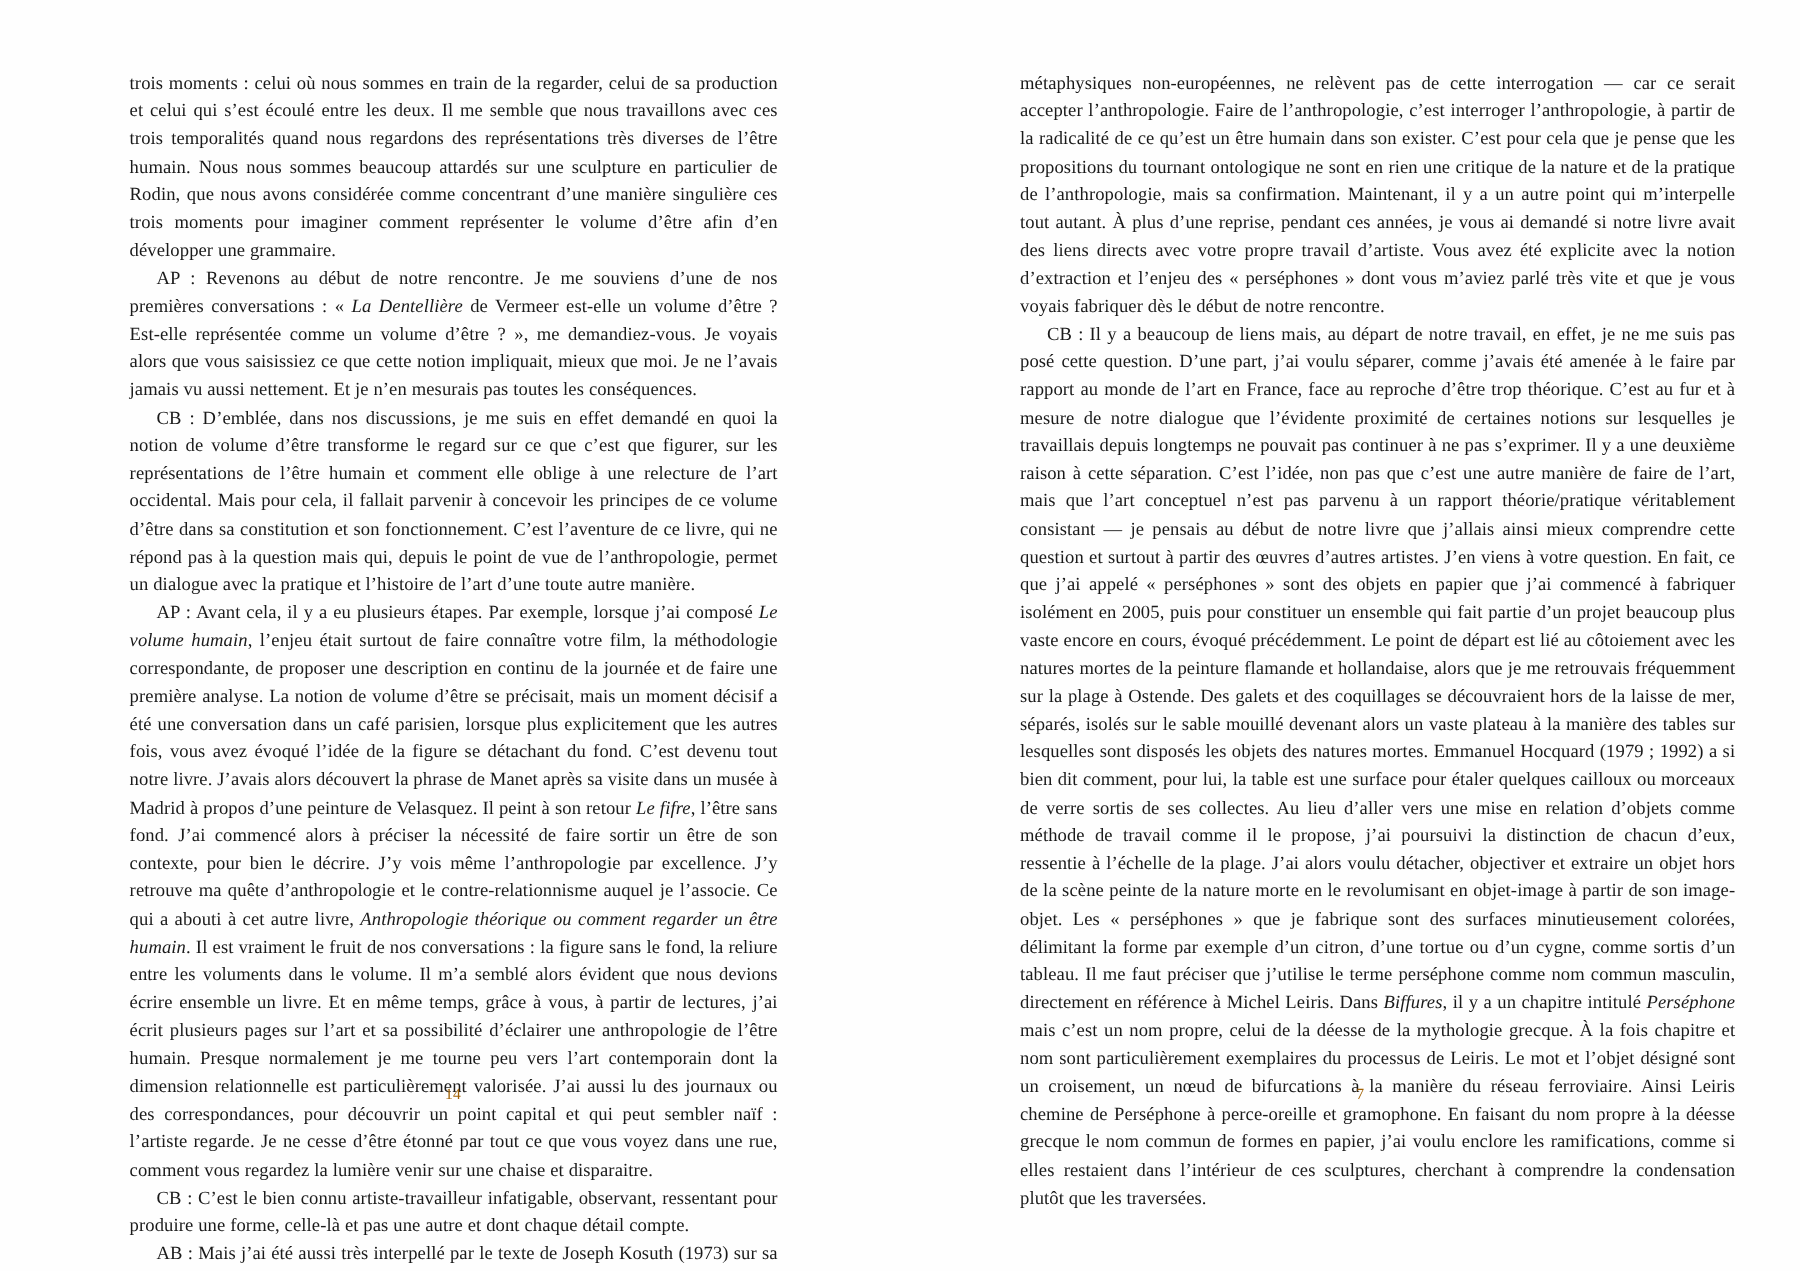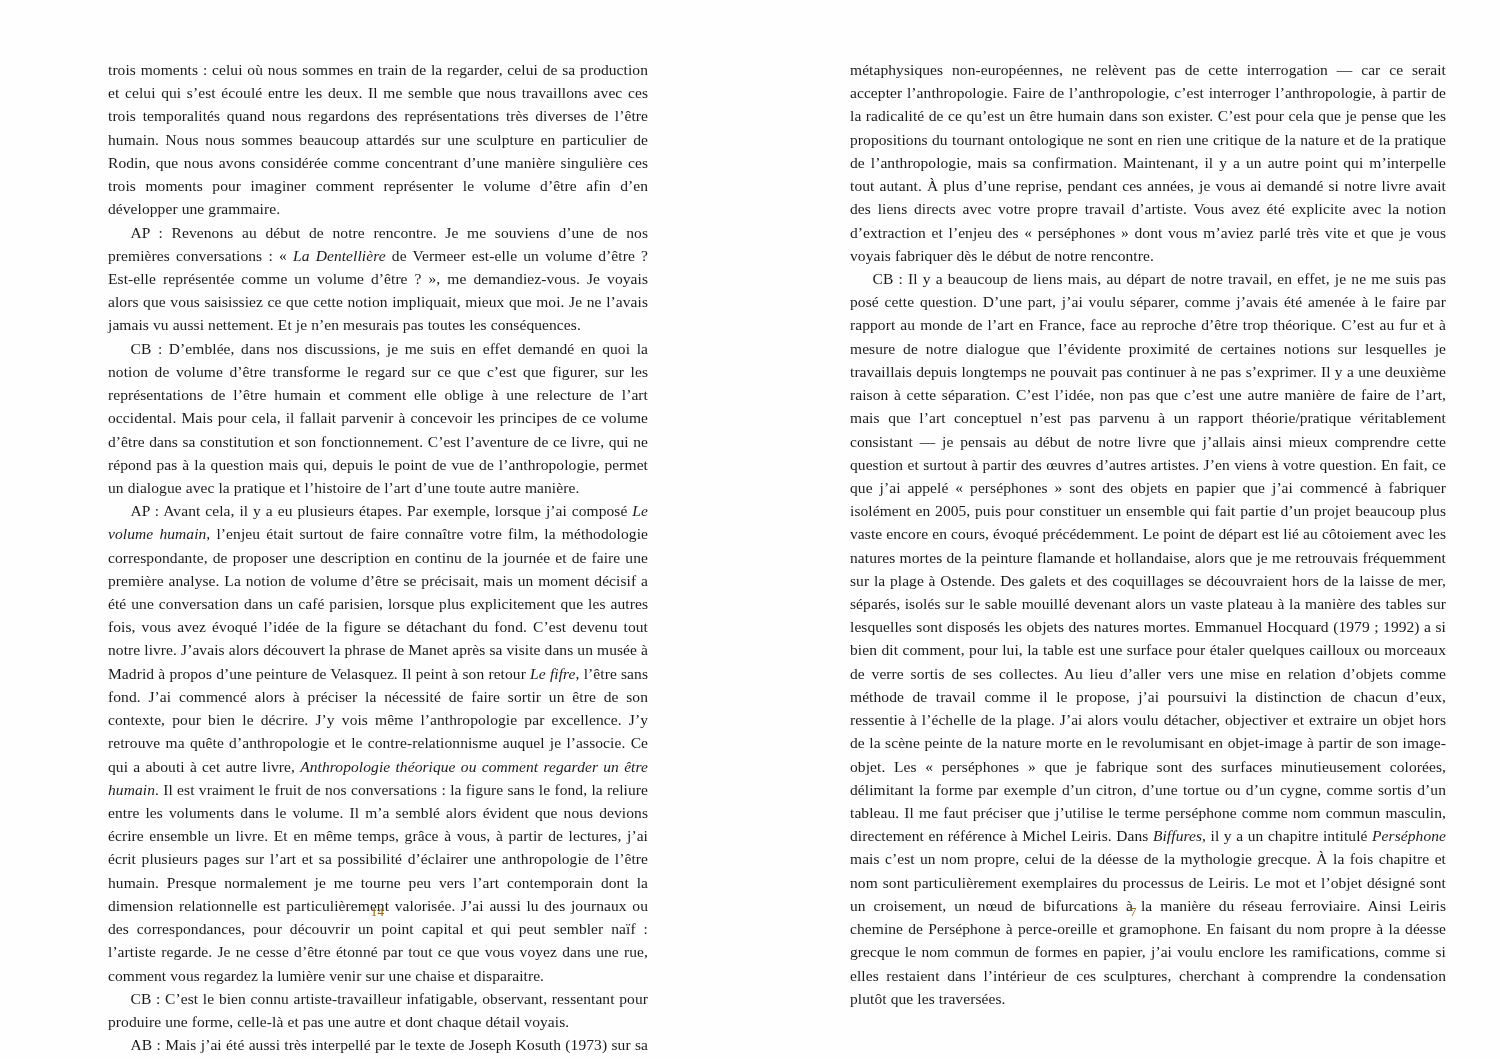--- a/index.html
+++ b/index.html
@@ -80,21 +80,21 @@
 <body>
 
 <div class="spread">
 
   <div class="page page-left">
     <div class="textblock">
         <p class="para cont">trois moments : celui où nous sommes en train de la regarder, celui de sa production et celui qui s’est écoulé entre les deux. Il me semble que nous travaillons avec ces trois temporalités quand nous regardons des représentations très diverses de l’être humain. Nous nous sommes beaucoup attardés sur une sculpture en particulier de Rodin, que nous avons considérée comme concentrant d’une manière singulière ces trois moments pour imaginer comment représenter le volume d’être afin d’en développer une grammaire.</p>
         <p class="para">AP : Revenons au début de notre rencontre. Je me souviens d’une de nos premières conversations : « <em class="it">La Dentellière</em> de Vermeer est-elle un volume d’être ? Est-elle représentée comme un volume d’être ? », me demandiez-vous. Je voyais alors que vous saisissiez ce que cette notion impliquait, mieux que moi. Je ne l’avais jamais vu aussi nettement. Et je n’en mesurais pas toutes les conséquences.</p>
         <p class="para">CB : D’emblée, dans nos discussions, je me suis en effet demandé en quoi la notion de volume d’être transforme le regard sur ce que c’est que figurer, sur les représentations de l’être humain et comment elle oblige à une relecture de l’art occidental. Mais pour cela, il fallait parvenir à concevoir les principes de ce volume d’être dans sa constitution et son fonctionnement. C’est l’aventure de ce livre, qui ne répond pas à la question mais qui, depuis le point de vue de l’anthropologie, permet un dialogue avec la pratique et l’histoire de l’art d’une toute autre manière.</p>
         <p class="para">AP : Avant cela, il y a eu plusieurs étapes. Par exemple, lorsque j’ai composé <em class="it">Le volume humain</em>, l’enjeu était surtout de faire connaître votre film, la méthodologie correspondante, de proposer une description en continu de la journée et de faire une première analyse. La notion de volume d’être se précisait, mais un moment décisif a été une conversation dans un café parisien, lorsque plus explicitement que les autres fois, vous avez évoqué l’idée de la figure se détachant du fond. C’est devenu tout notre livre. J’avais alors découvert la phrase de Manet après sa visite dans un musée à Madrid à propos d’une peinture de Velasquez. Il peint à son retour <em class="it">Le fifre</em>, l’être sans fond. J’ai commencé alors à préciser la nécessité de faire sortir un être de son contexte, pour bien le décrire. J’y vois même l’anthropologie par excellence. J’y retrouve ma quête d’anthropologie et le contre-relationnisme auquel je l’associe. Ce qui a abouti à cet autre livre, <em class="it">Anthropologie théorique ou comment regarder un être humain</em>. Il est vraiment le fruit de nos conversations : la figure sans le fond, la reliure entre les voluments dans le volume. Il m’a semblé alors évident que nous devions écrire ensemble un livre. Et en même temps, grâce à vous, à partir de lectures, j’ai écrit plusieurs pages sur l’art et sa possibilité d’éclairer une anthropologie de l’être humain. Presque normalement je me tourne peu vers l’art contemporain dont la dimension relationnelle est particulièrement valorisée. J’ai aussi lu des journaux ou des correspondances, pour découvrir un point capital et qui peut sembler naïf : l’artiste regarde. Je ne cesse d’être étonné par tout ce que vous voyez dans une rue, comment vous regardez la lumière venir sur une chaise et disparaitre.</p>
-        <p class="para">CB : C’est le bien connu artiste-travailleur infatigable, observant, ressentant pour produire une forme, celle-là et pas une autre et dont chaque détail voyais.</p>
+        <p class="para">CB : C’est le bien connu artiste-travailleur infatigable, observant, ressentant pour produire une forme, celle-là et pas une autre et dont chaque détail compte.</p>
         <p class="para">AB : Mais j’ai été aussi très interpellé par le texte de Joseph Kosuth (1973) sur sa définition de l’art, que vous m’avez transmis. Il parle de l’art conceptuel. Je l’ai pris comme une ambition de ce que devrait être une anthropologie radicale. C’est un article canonique, m’avez-vous dit. Il y est dit que l’art ne peut être que critique de l’art — ainsi l’art conceptuel. Mais ainsi je dirais que l’anthropologie ne peut être qu’une critique de l’anthropologie. Je le vois ainsi pour mon travail. De même que la peinture ou la sculpture ne rentreraient pas dans cette catégorie critique, aller observer la vie des Inuits ou celle d’une banlieue parisienne, s’intéresser aux</p>
       </div>
     <div class="folio">14</div>
   </div>
 
   <div class="page page-right">
     <div class="textblock">
         <p class="para cont">métaphysiques non-européennes, ne relèvent pas de cette interrogation — car ce serait accepter l’anthropologie. Faire de l’anthropologie, c’est interroger l’anthropologie, à partir de la radicalité de ce qu’est un être humain dans son exister. C’est pour cela que je pense que les propositions du tournant ontologique ne sont en rien une critique de la nature et de la pratique de l’anthropologie, mais sa confirmation. Maintenant, il y a un autre point qui m’interpelle tout autant. À plus d’une reprise, pendant ces années, je vous ai demandé si notre livre avait des liens directs avec votre propre travail d’artiste. Vous avez été explicite avec la notion d’extraction et l’enjeu des « perséphones » dont vous m’aviez parlé très vite et que je vous voyais fabriquer dès le début de notre rencontre.</p>
         <p class="para">CB : Il y a beaucoup de liens mais, au départ de notre travail, en effet, je ne me suis pas posé cette question. D’une part, j’ai voulu séparer, comme j’avais été amenée à le faire par rapport au monde de l’art en France, face au reproche d’être trop théorique. C’est au fur et à mesure de notre dialogue que l’évidente proximité de certaines notions sur lesquelles je travaillais depuis longtemps ne pouvait pas continuer à ne pas s’exprimer. Il y a une deuxième raison à cette séparation. C’est l’idée, non pas que c’est une autre manière de faire de l’art, mais que l’art conceptuel n’est pas parvenu à un rapport théorie/pratique véritablement consistant — je pensais au début de notre livre que j’allais ainsi mieux comprendre cette question et surtout à partir des œuvres d’autres artistes. J’en viens à votre question. En fait, ce que j’ai appelé « perséphones » sont des objets en papier que j’ai commencé à fabriquer isolément en 2005, puis pour constituer un ensemble qui fait partie d’un projet beaucoup plus vaste encore en cours, évoqué précédemment. Le point de départ est lié au côtoiement avec les natures mortes de la peinture flamande et hollandaise, alors que je me retrouvais fréquemment sur la plage à Ostende. Des galets et des coquillages se découvraient hors de la laisse de mer, séparés, isolés sur le sable mouillé devenant alors un vaste plateau à la manière des tables sur lesquelles sont disposés les objets des natures mortes. Emmanuel Hocquard (1979 ; 1992) a si bien dit comment, pour lui, la table est une surface pour étaler quelques cailloux ou morceaux de verre sortis de ses collectes. Au lieu d’aller vers une mise en relation d’objets comme méthode de travail comme il le propose, j’ai poursuivi la distinction de chacun d’eux, ressentie à l’échelle de la plage. J’ai alors voulu détacher, objectiver et extraire un objet hors de la scène peinte de la nature morte en le revolumisant en objet-image à partir de son image-objet. Les « perséphones » que je fabrique sont des surfaces minutieusement colorées, délimitant la forme par exemple d’un citron, d’une tortue ou d’un cygne, comme sortis d’un tableau. Il me faut préciser que j’utilise le terme perséphone comme nom commun masculin, directement en référence à Michel Leiris. Dans <em class="it">Biffures</em>, il y a un chapitre intitulé <em class="it">Perséphone</em> mais c’est un nom propre, celui de la déesse de la mythologie grecque. À la fois chapitre et nom sont particulièrement exemplaires du processus de Leiris. Le mot et l’objet désigné sont un croisement, un nœud de bifurcations à la manière du réseau ferroviaire. Ainsi Leiris chemine de Perséphone à perce-oreille et gramophone. En faisant du nom propre à la déesse grecque le nom commun de formes en papier, j’ai voulu enclore les ramifications, comme si elles restaient dans l’intérieur de ces sculptures, cherchant à comprendre la condensation plutôt que les traversées.</p>
       </div>

